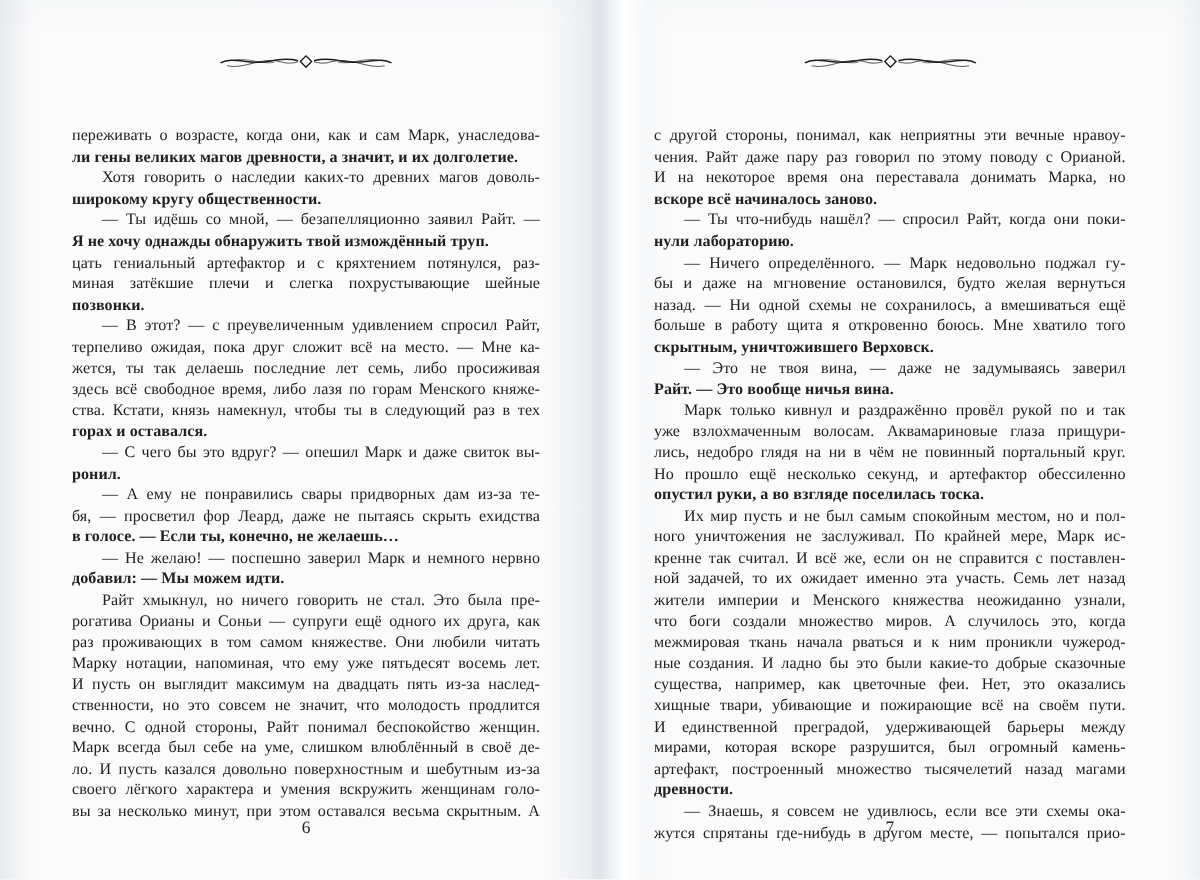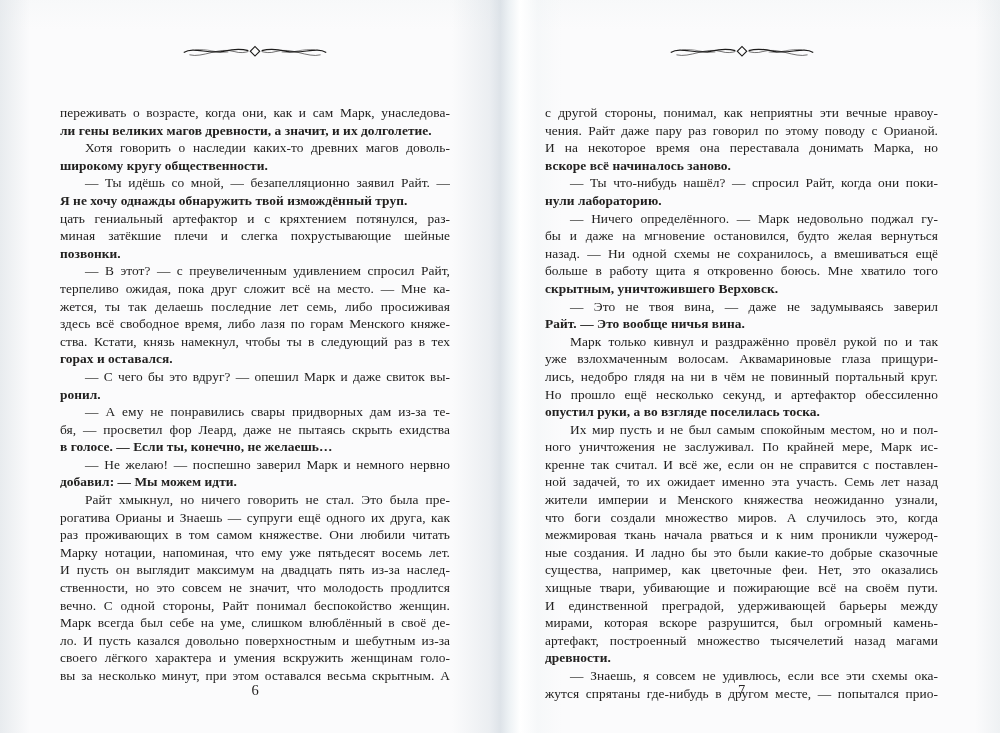--- a/index.html
+++ b/index.html
@@ -103,21 +103,21 @@
         <div class="tline">ства. Кстати, князь намекнул, чтобы ты в следующий раз в тех</div>
         <div class="tline noj">горах и оставался.</div>
         <div class="tline indent">— С чего бы это вдруг? — опешил Марк и даже свиток вы-</div>
         <div class="tline noj">ронил.</div>
         <div class="tline indent">— А ему не понравились свары придворных дам из-за те-</div>
         <div class="tline">бя, — просветил фор Леард, даже не пытаясь скрыть ехидства</div>
         <div class="tline noj">в голосе. — Если ты, конечно, не желаешь…</div>
         <div class="tline indent">— Не желаю! — поспешно заверил Марк и немного нервно</div>
         <div class="tline noj">добавил: — Мы можем идти.</div>
         <div class="tline indent">Райт хмыкнул, но ничего говорить не стал. Это была пре-</div>
-        <div class="tline">рогатива Орианы и Знаешь — супруги ещё одного их друга, как</div>
+        <div class="tline">рогатива Орианы и Соньи — супруги ещё одного их друга, как</div>
         <div class="tline">раз проживающих в том самом княжестве. Они любили читать</div>
         <div class="tline">Марку нотации, напоминая, что ему уже пятьдесят восемь лет.</div>
         <div class="tline">И пусть он выглядит максимум на двадцать пять из-за наслед-</div>
         <div class="tline">ственности, но это совсем не значит, что молодость продлится</div>
         <div class="tline">вечно. С одной стороны, Райт понимал беспокойство женщин.</div>
         <div class="tline">Марк всегда был себе на уме, слишком влюблённый в своё де-</div>
         <div class="tline">ло. И пусть казался довольно поверхностным и шебутным из-за</div>
         <div class="tline">своего лёгкого характера и умения вскружить женщинам голо-</div>
         <div class="tline">вы за несколько минут, при этом оставался весьма скрытным. А</div>
       </div>

